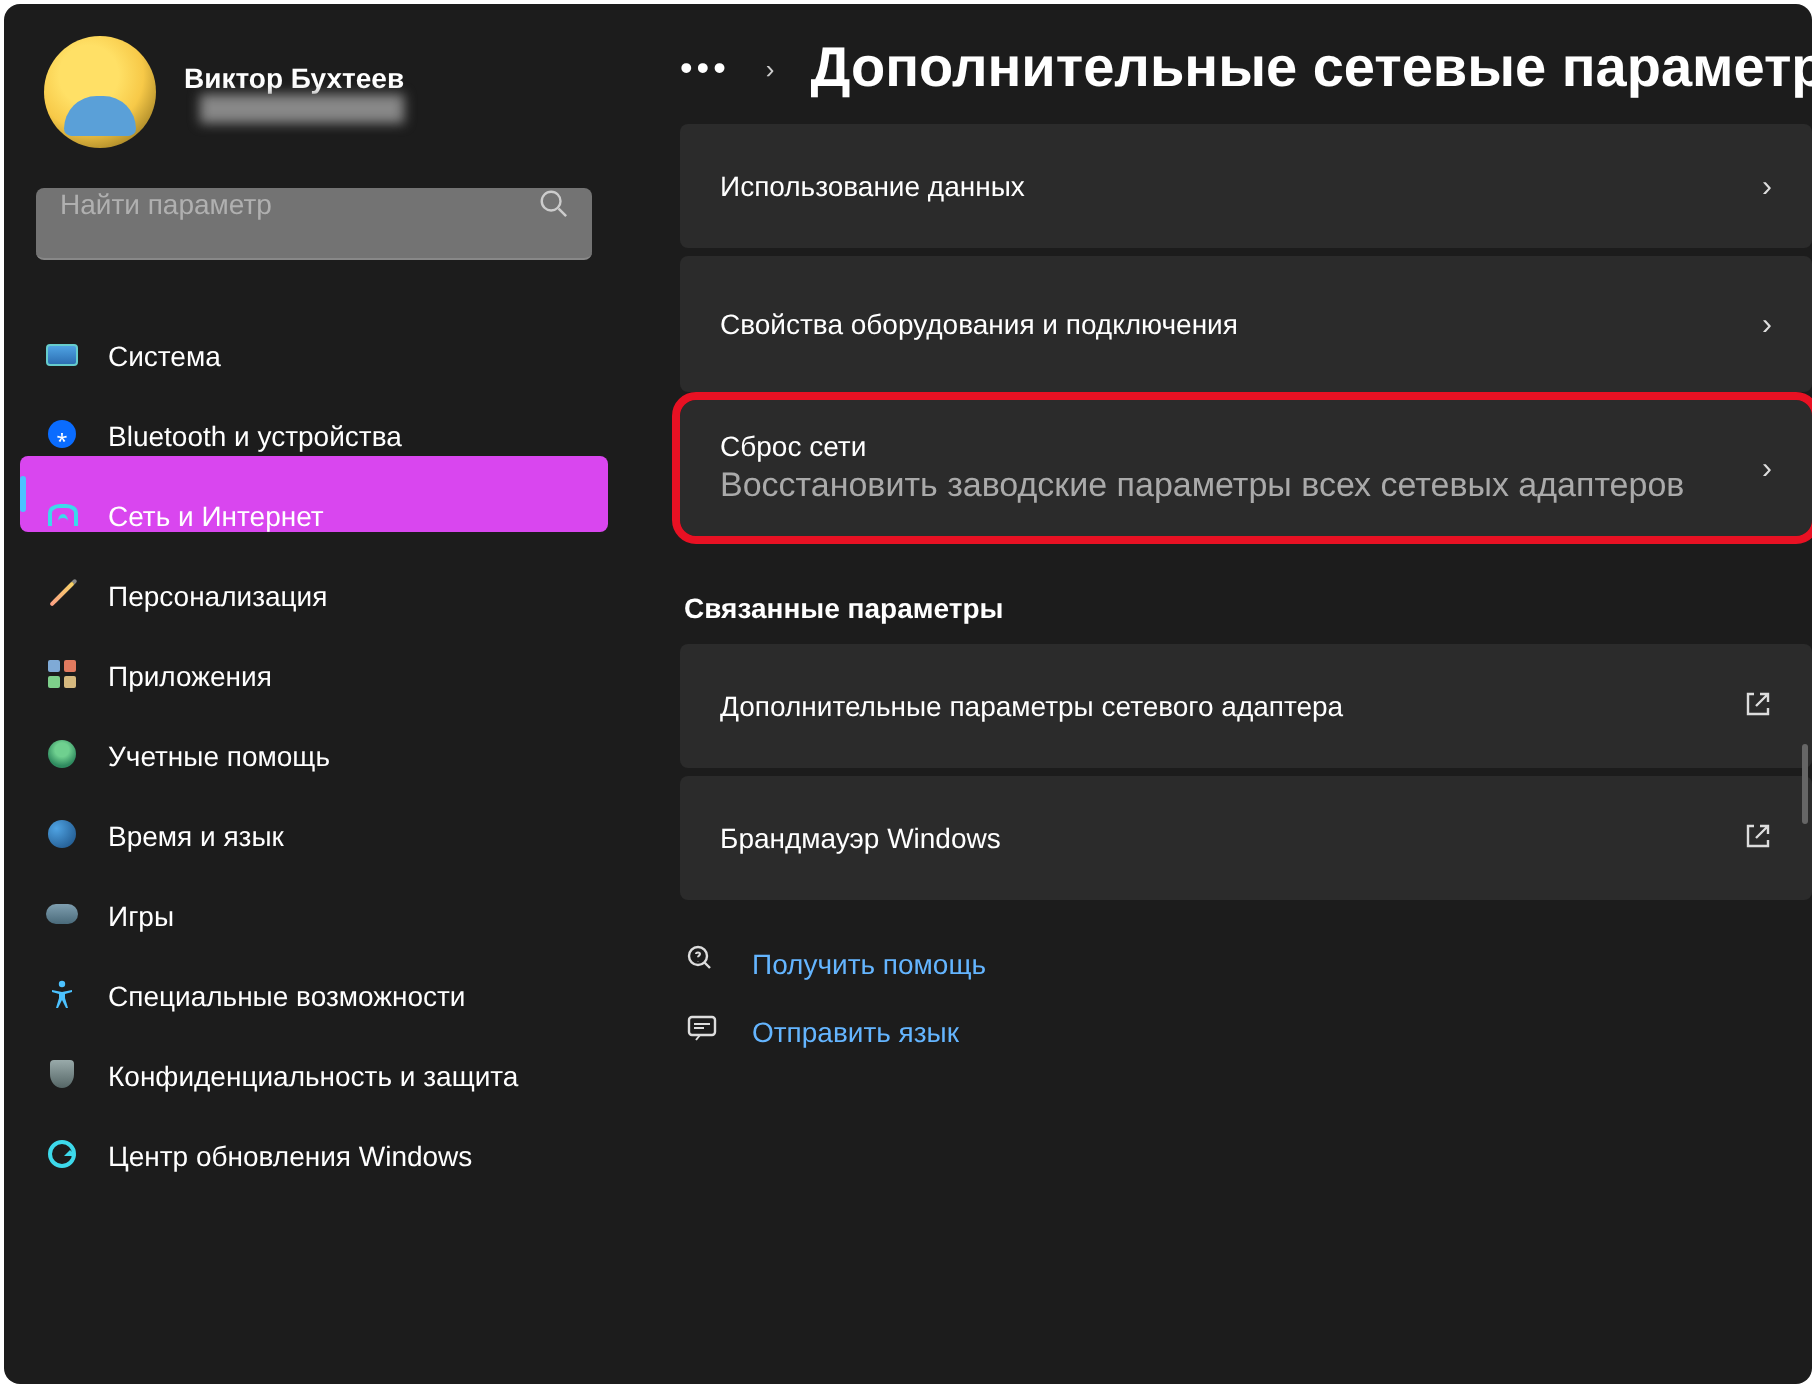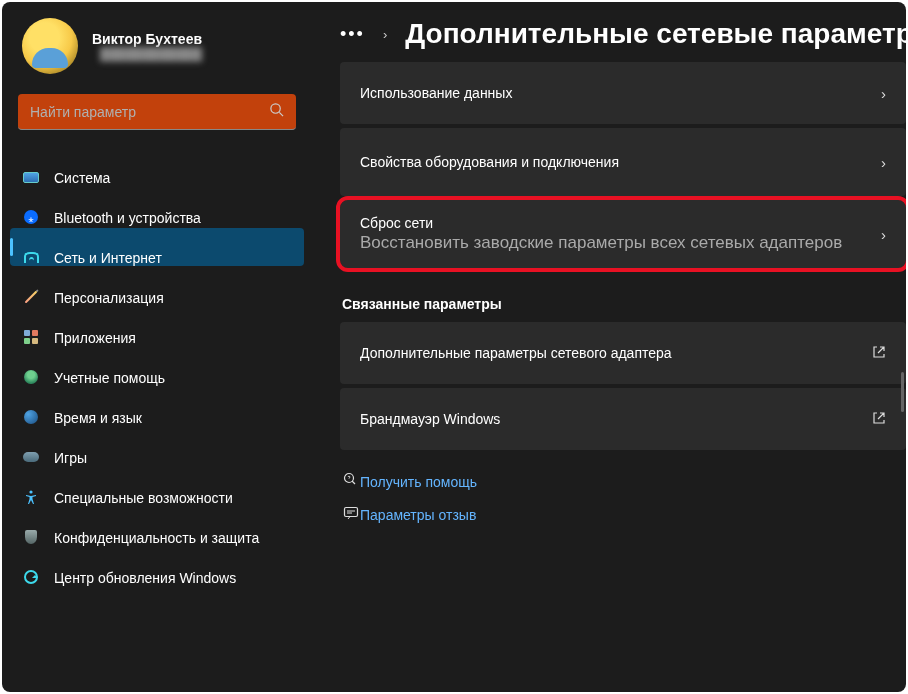--- a/index.html
+++ b/index.html
@@ -92,25 +92,25 @@
   .profile-name { font-size: 14px; font-weight: 600; }
   .profile-email {
     font-size: 12px;
     color: #888;
     filter: blur(3px);
     user-select: none;
   }
   .search {
     margin: 0 8px 14px;
     height: 36px;
-    background: #c2410c;
+    background: #737373;
     border-radius: 4px;
     border-bottom: 1px solid #888;
     display: flex;
-    align-items: center;
+    align-items: flex-start;
     padding: 0 12px;
   }
   .search input {
     flex: 1;
     background: transparent;
     border: none;
     outline: none;
     color: #fff;
     font-size: 14px;
   }
@@ -123,21 +123,21 @@
     height: 38px;
     padding: 0 12px;
     border-radius: 4px;
     gap: 14px;
     cursor: pointer;
     font-size: 14px;
     margin-bottom: 2px;
     position: relative;
   }
   .nav-item.active {
-    background: #0c4a6e;
+    background: #d946ef;
   }
   .nav-item.active::before {
     content: '';
     position: absolute;
     left: 0; top: 10px; bottom: 10px;
     width: 3px;
     background: #4cc2ff;
     border-radius: 2px;
   }
   .nav-icon {
@@ -207,21 +207,21 @@
   .card-text { flex: 1; display: flex; flex-direction: column; gap:2px;}
   .card-title { font-size: 14px; }
   .card-sub { font-size: 17px; color: #aaa; }
   .chev { font-size: 15px; color: #ddd; }
   .ext-icon { font-size: 14px; color:#ddd; }
   .highlighted {
     outline: 4px solid #e81123;
     border-radius: 8px;
   }
   .footer-links { padding: 22px 0 20px 2px; display:flex; flex-direction:column; gap:14px;}
-  .flink { display:flex; align-items:center; gap:0; font-size:14px; color:#64b5ff; cursor:pointer;}
+  .flink { display:flex; align-items:center; gap:16px; font-size:14px; color:#64b5ff; cursor:pointer;}
   .flink-icon { width:18px; color:#ddd; font-size:15px; text-align:center;}
 </style>
 </head>
 <body>
 
 <div class="window">
 
 
   <div class="body">
     <div class="sidebar">
@@ -386,20 +386,20 @@
           </span>
           <span>Получить помощь</span>
         </div>
         <div class="flink">
           <span class="flink-icon">
             <svg width="16" height="16" viewBox="0 0 16 16" fill="none" stroke="currentColor" stroke-width="1.2">
                 <rect x="1.5" y="2.5" width="13" height="9" rx="1.5"></rect>
                 <path d="M5 14l2-2.5M4 6h8M4 8h5" stroke-width="1"></path>
               </svg>
           </span>
-          <span>Параметры отзыв</span>
+          <span>Отправить язык</span>
         </div>
       </div>
 
       <div class="scrollbar-mimic"></div>
     </div>
   </div>
 </div>
 
 </body></html>

